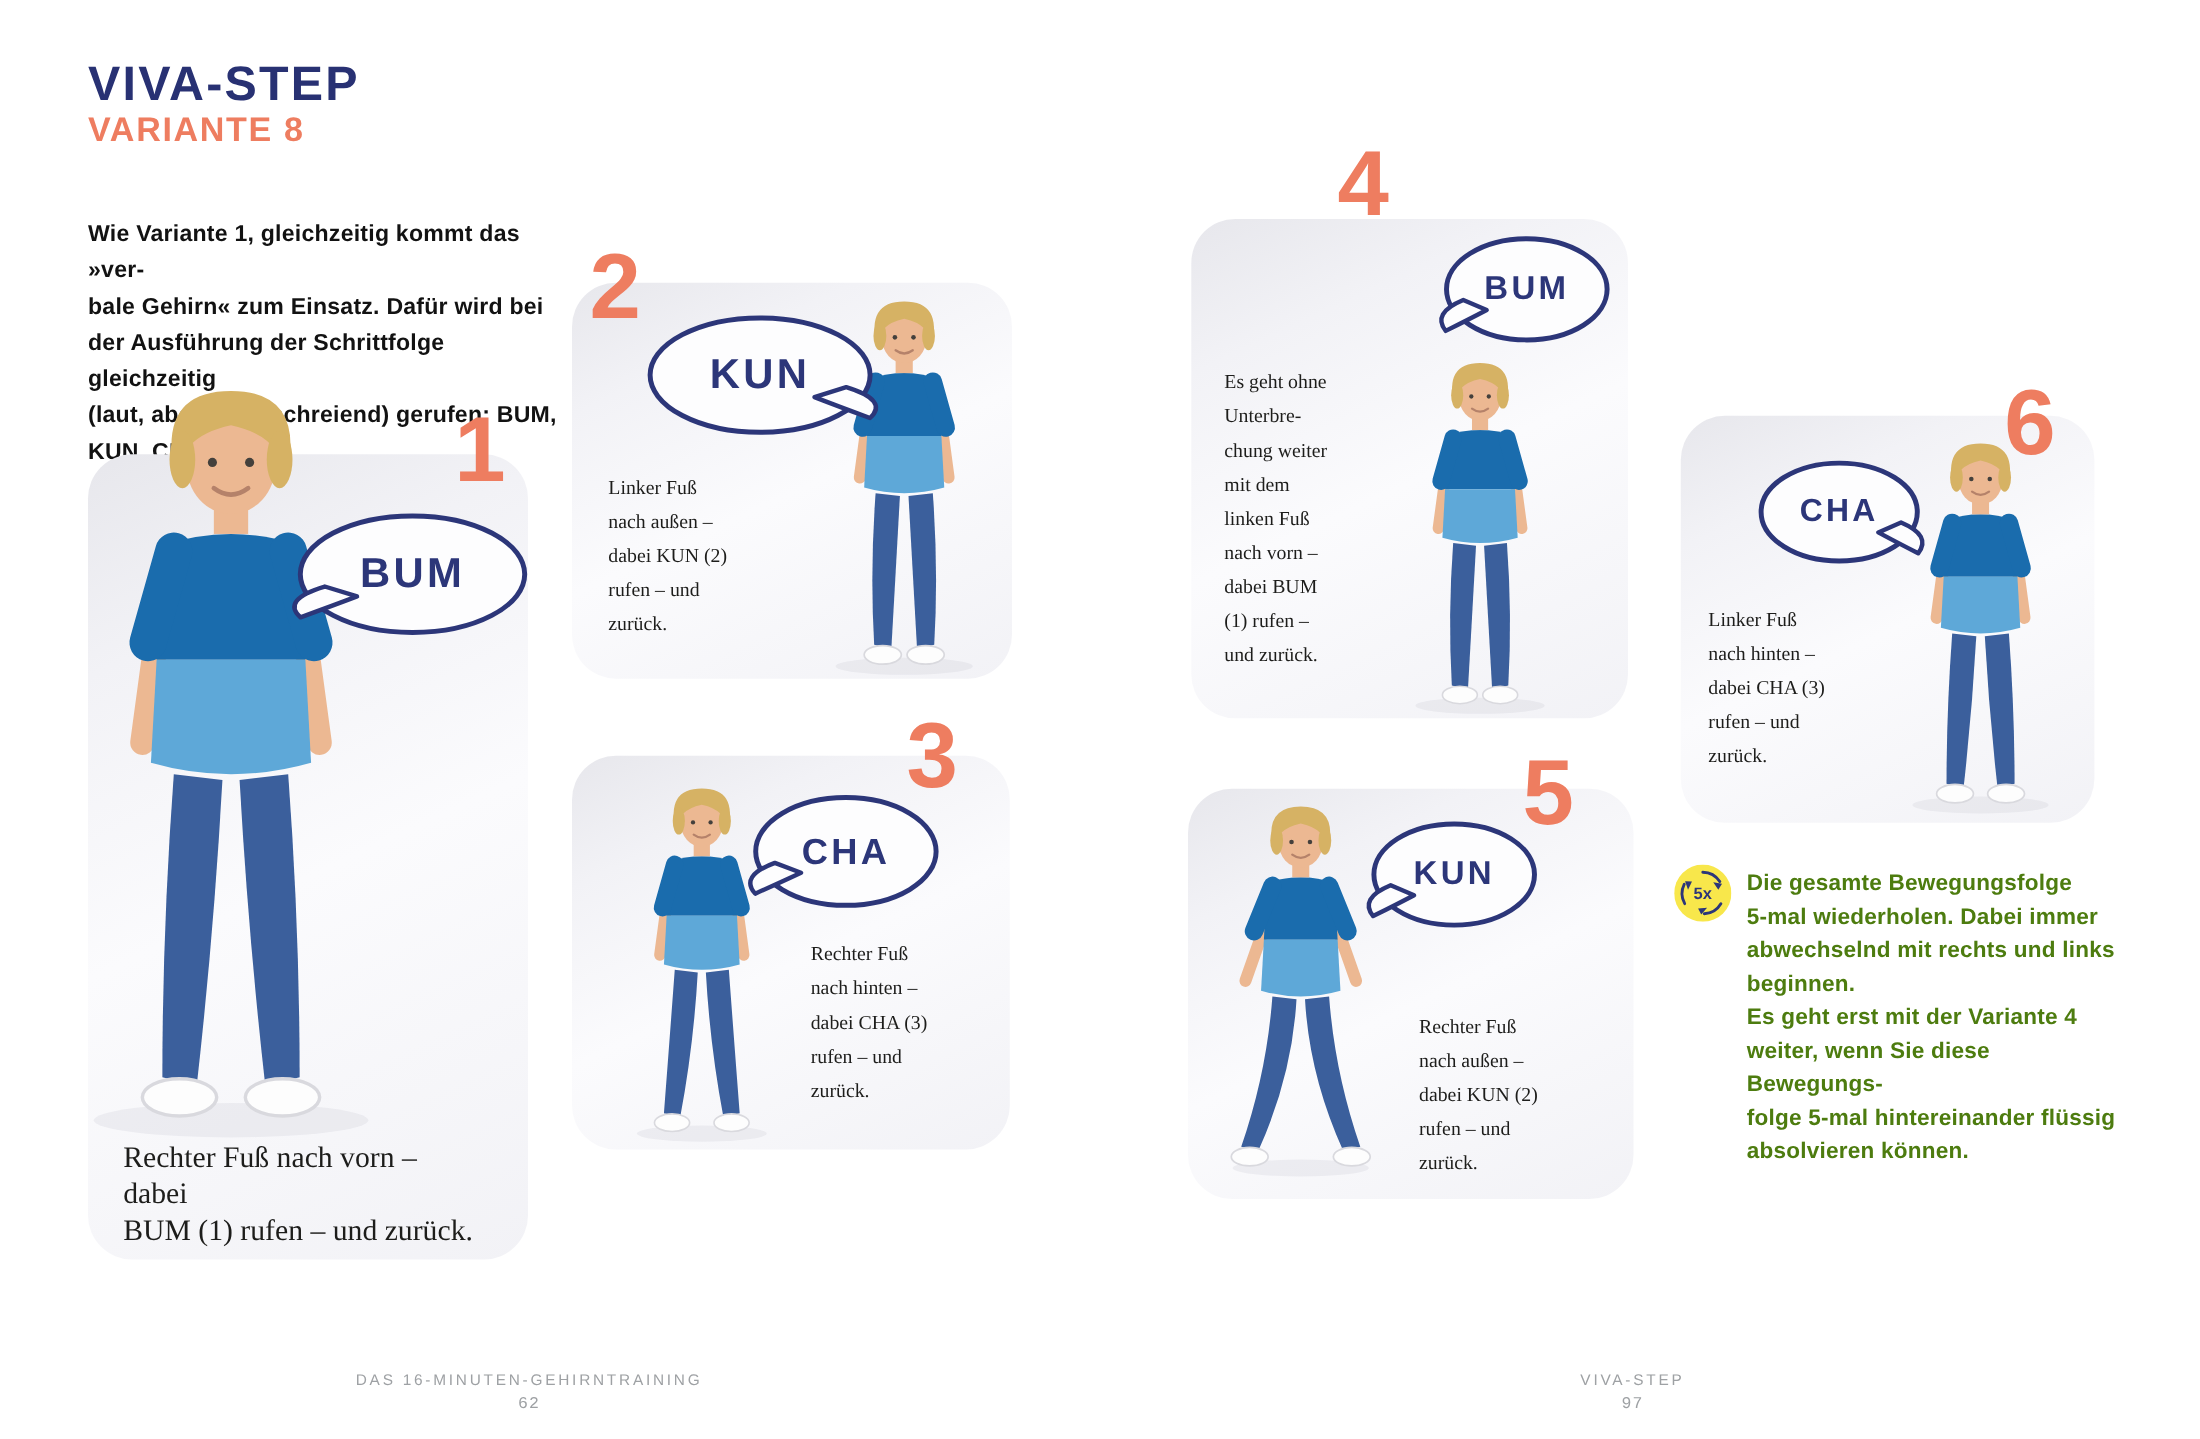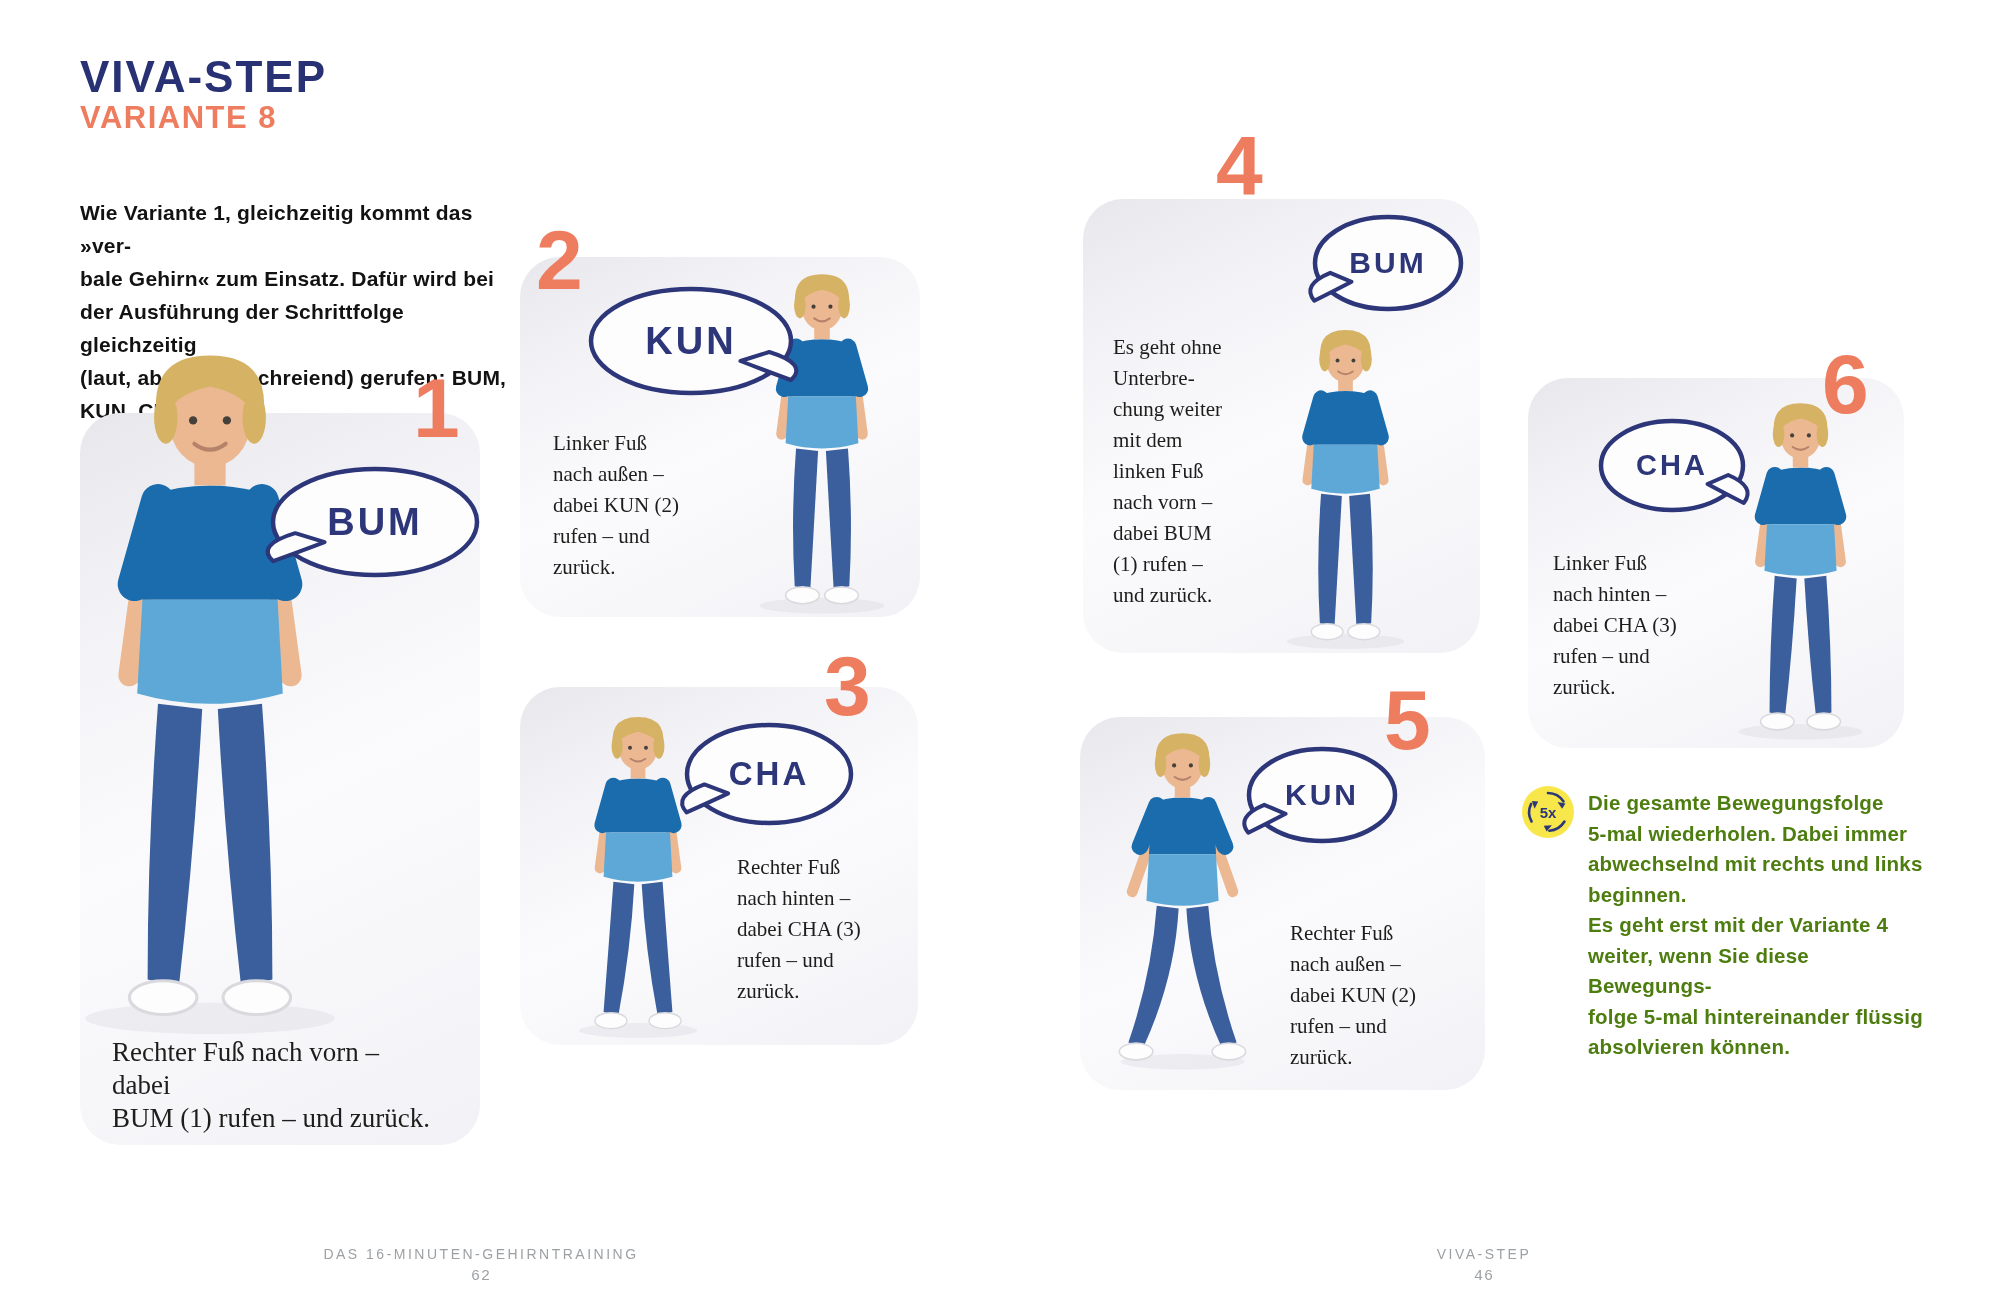--- a/index.html
+++ b/index.html
@@ -32,21 +32,21 @@
     font-size:84px;line-height:1;font-weight:800;color:#ee7d60;
   }
   .person{position:absolute;z-index:2;}
   .bubble{position:absolute;z-index:3;display:flex;align-items:center;justify-content:center;}
   .bubble svg{position:absolute;left:0;top:0;overflow:visible;}
   .bubble .word{
     position:relative;z-index:2;color:#2c3679;font-weight:800;letter-spacing:3px;
   }
   .cap{
     position:absolute;z-index:3;
-    font-family:"Liberation Serif",serif;font-size:21px;line-height:31px;color:#1d1d1b;
+    font-family:"Liberation Serif",serif;font-size:18px;line-height:31px;color:#1d1d1b;
     white-space:pre-line;
   }
   .cap.wide{font-size:27px;line-height:33px;}
   .note{
     position:absolute;left:1588px;top:788px;width:345px;z-index:3;
     font-size:20.5px;line-height:30.5px;font-weight:700;color:#4d7c0f;
     white-space:pre-line;letter-spacing:0.2px;
   }
   .badge{
     position:absolute;left:1522px;top:786px;width:52px;height:52px;z-index:3;
@@ -313,13 +313,13 @@
 abwechselnd mit rechts und links
 beginnen.
 Es geht erst mit der Variante 4
 weiter, wenn Sie diese Bewegungs-
 folge 5-mal hintereinander flüssig
 absolvieren können.</div>
 
 <div class="footer" style="left:231px;top:1246px;">DAS 16-MINUTEN-GEHIRNTRAINING</div>
 <div class="footer pagenum" style="left:231px;top:1268px;">62</div>
 <div class="footer" style="left:1234px;top:1246px;">VIVA-STEP</div>
-<div class="footer pagenum" style="left:1234px;top:1268px;">46</div>
+<div class="footer pagenum" style="left:1234px;top:1268px;">97</div>
 
 </body></html>

